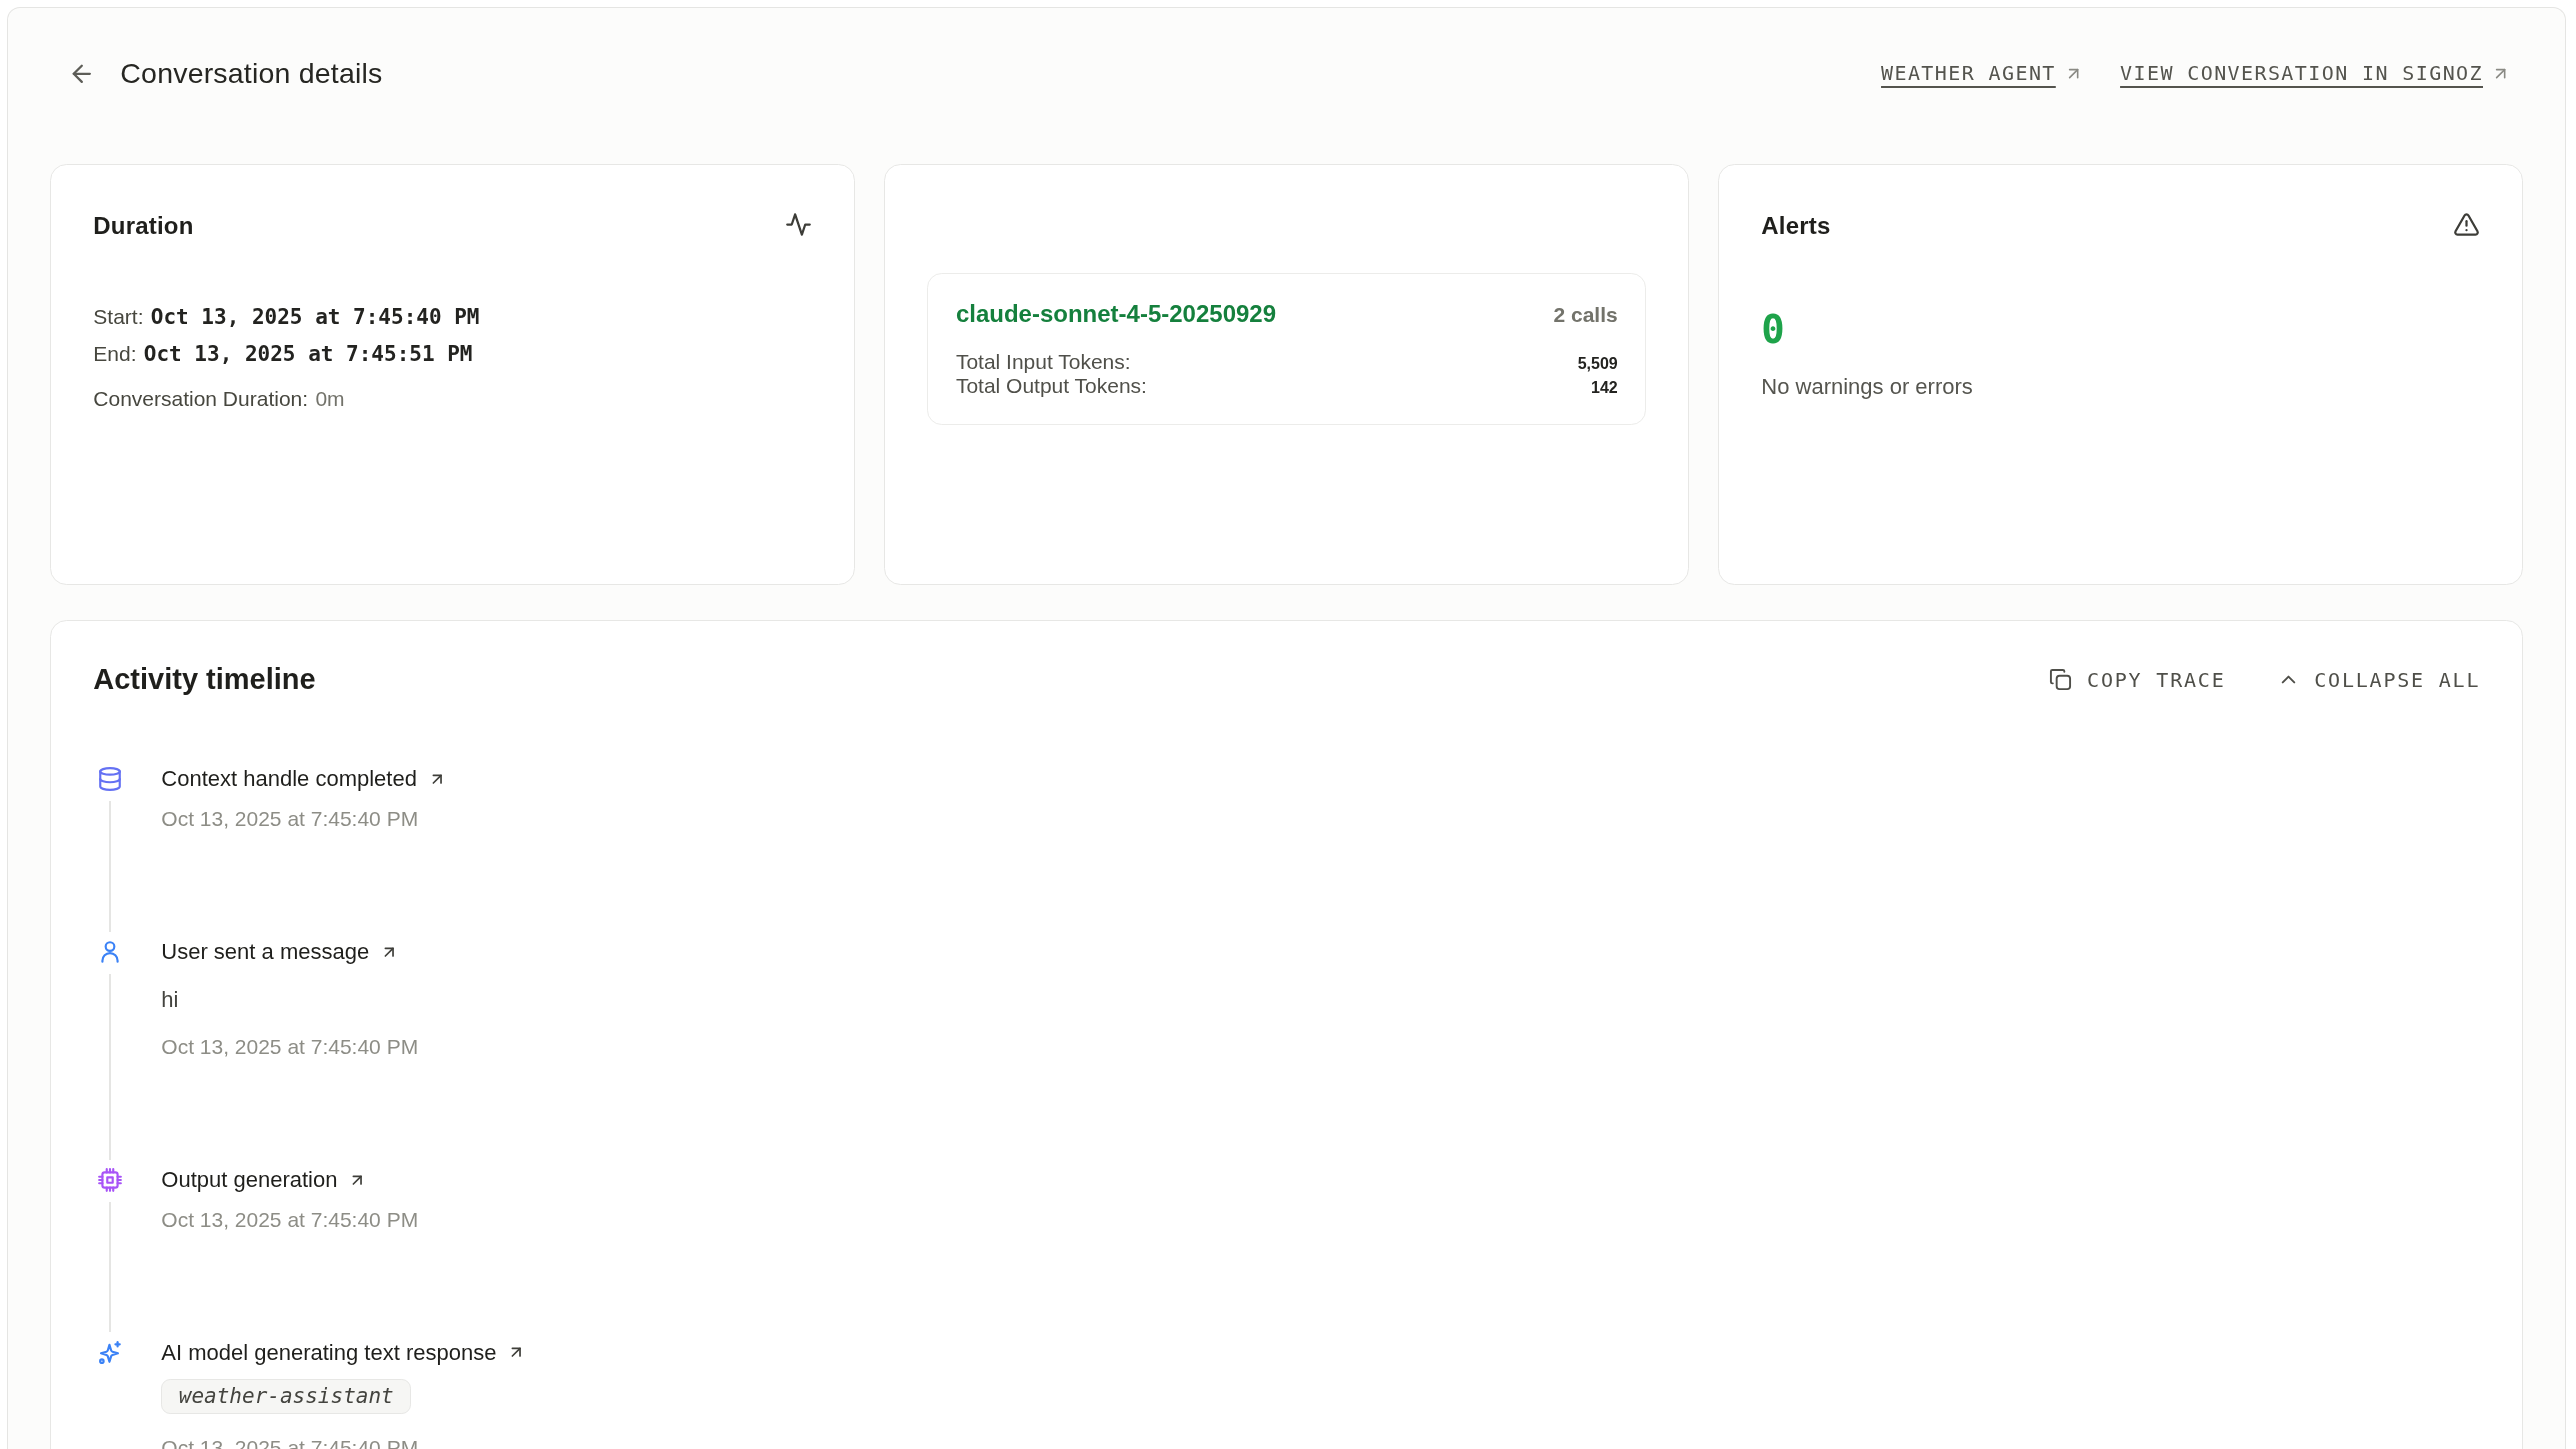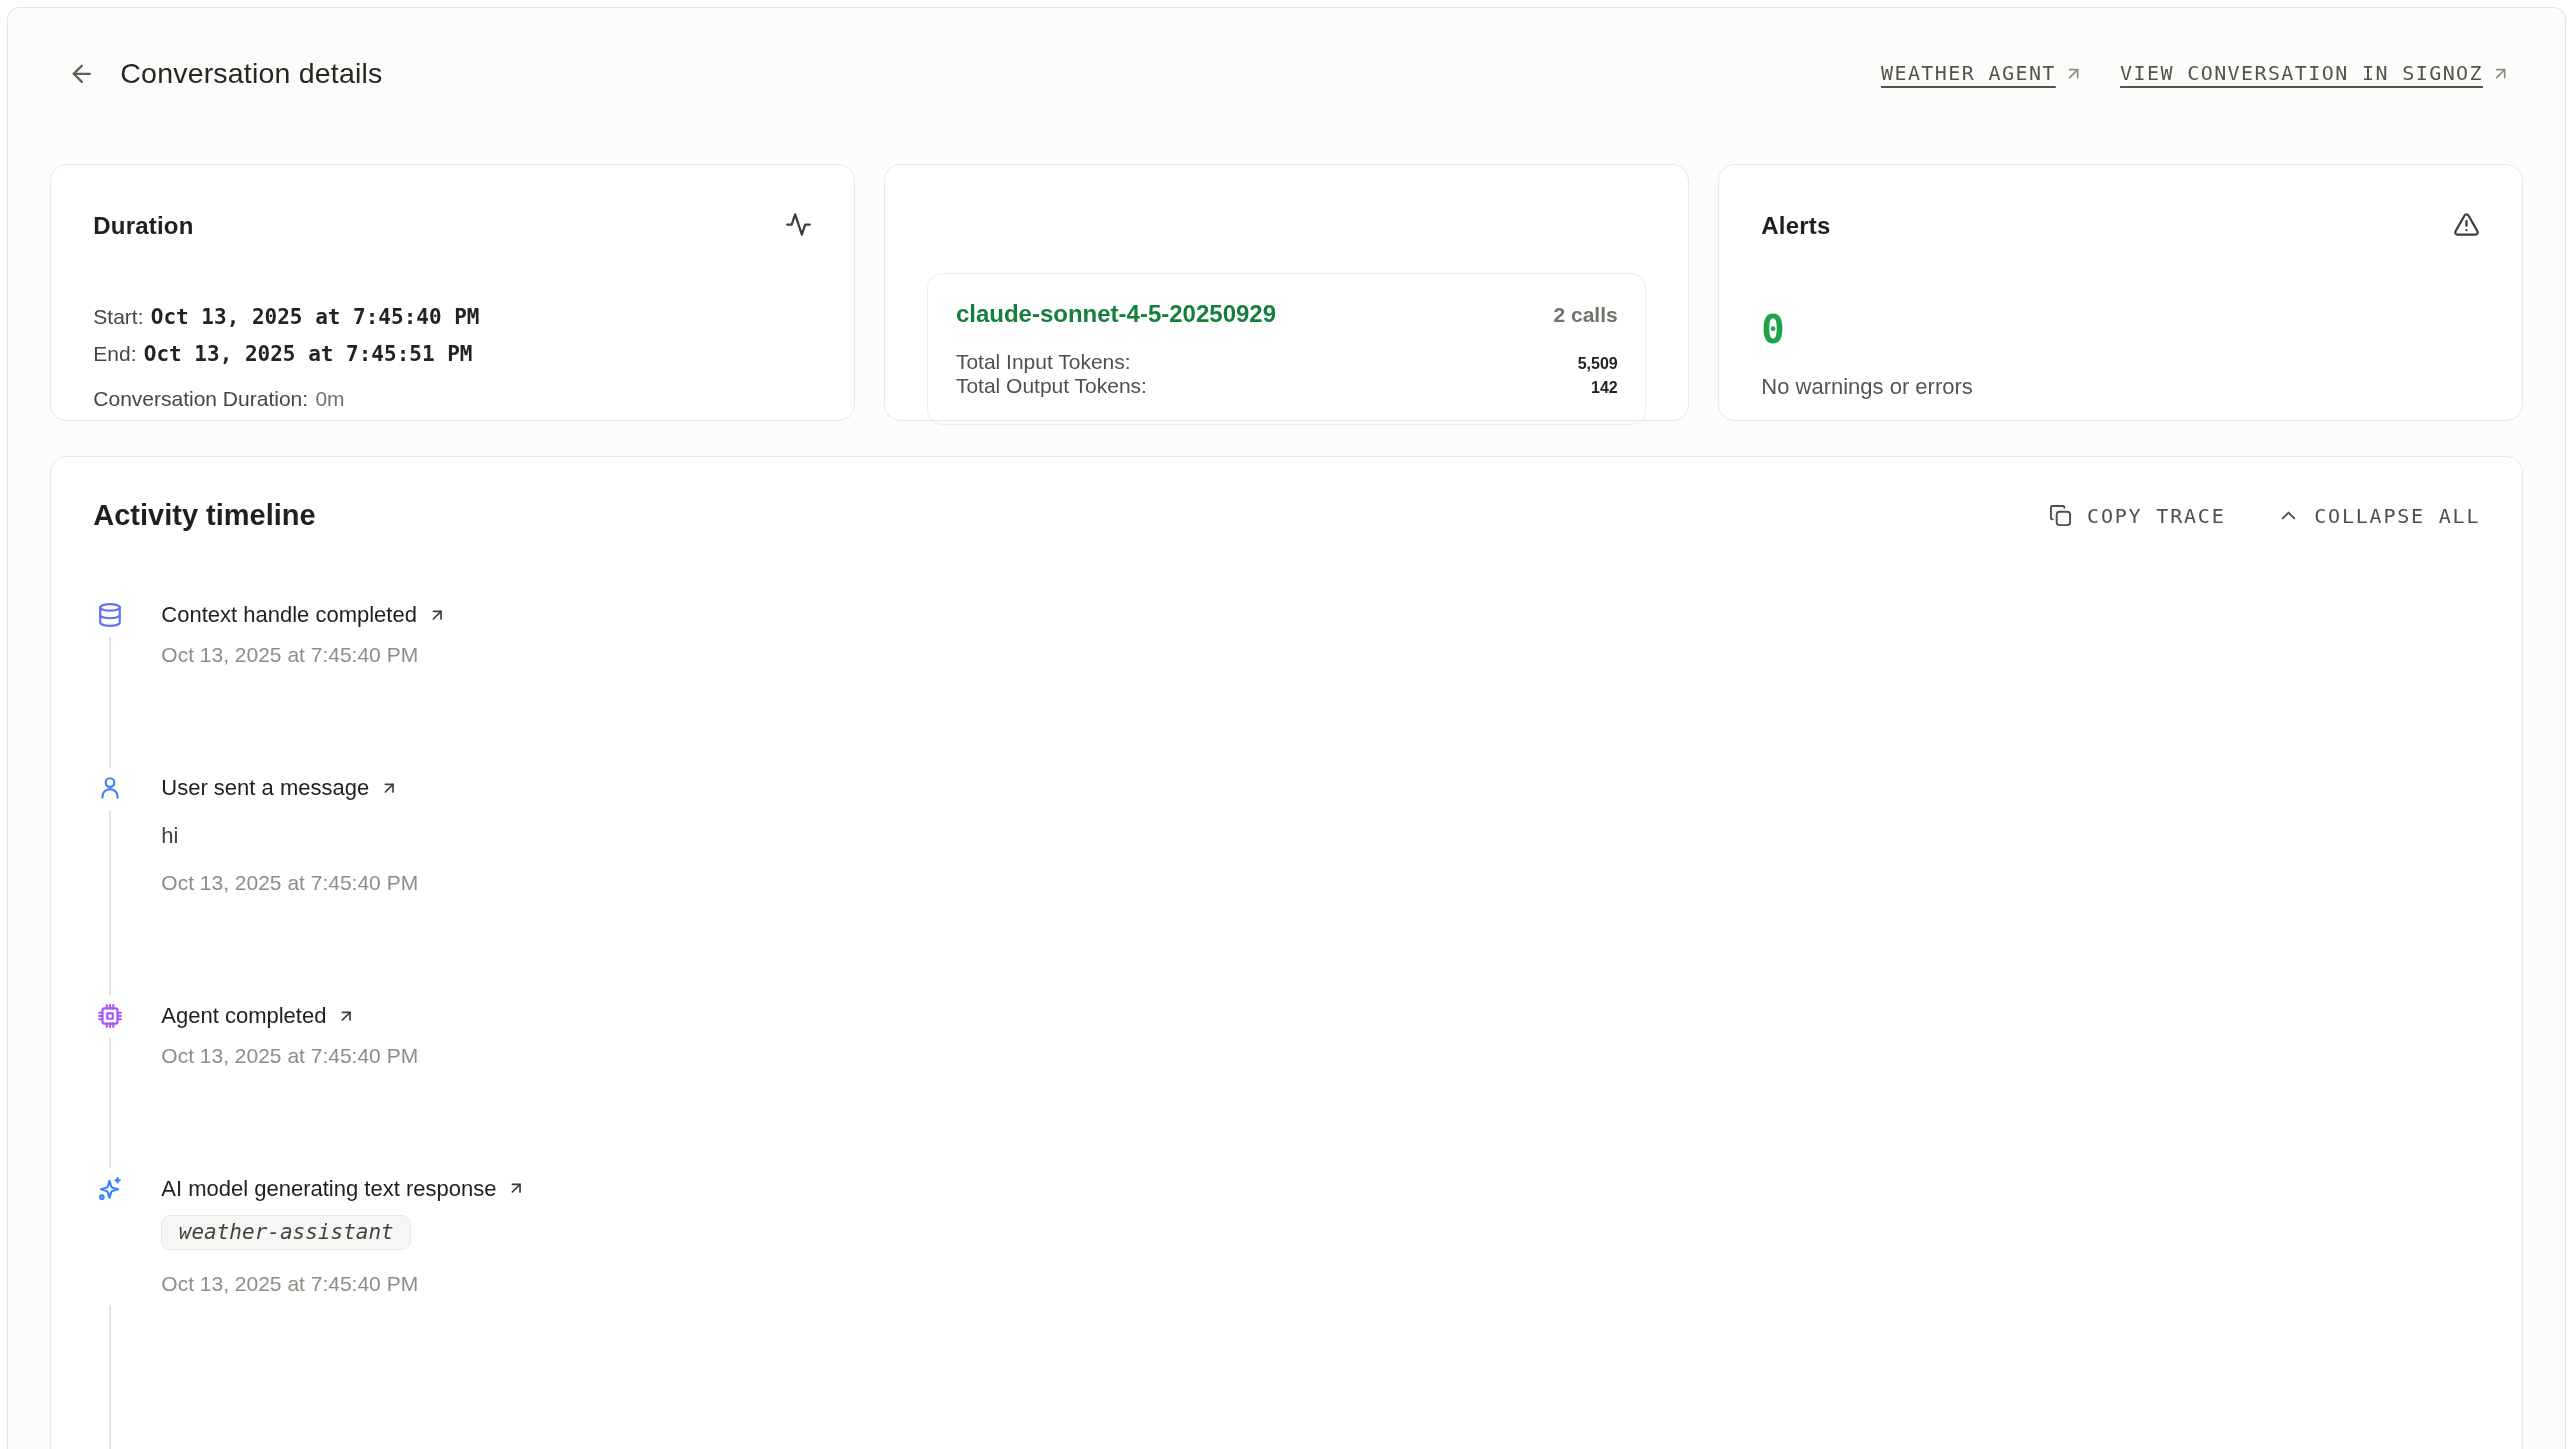--- a/index.html
+++ b/index.html
@@ -61,21 +61,21 @@
   }
   .hdr-link svg { width: 19.3px; height: 19.3px; color: #8a8a84; }
 
   
   .cards-row { display: flex; gap: 29px; margin-top: 70px; }
   .card {
     background: #ffffff;
     border: 1.8px solid #e7e7e5;
     border-radius: 16.5px;
   }
-  .metric-card { flex: 1; height: 257px; padding: 46px 42px 37px; }
+  .metric-card { flex: 1; height: 421px; padding: 46px 42px 37px; }
   .card-head { display: flex; align-items: center; justify-content: space-between; height: 29px; }
   .card-title { font-size: 24px; font-weight: 600; color: #1f1f1c; letter-spacing: 0.2px; }
   .card-head-icon { color: #3d3d38; }
   .card-head-icon svg { width: 27px; height: 27px; }
 
   .duration-body { margin-top: 64px; }
   .dur-row { font-size: 21px; line-height: 25px; margin-bottom: 11px; color: #47473f; }
   .dur-row .val { font-family: "DejaVu Sans Mono", monospace; font-weight: 600; font-size: 21px; color: #232320; margin-left: 7.3px; }
   .dur-conv { margin-top: 20px; font-size: 21px; color: #47473f; }
   .dur-conv .conv-val { color: #73736b; margin-left: 7.3px; }
@@ -308,21 +308,21 @@
 
   <div class="event">
     <span class="ev-icon" style="color: rgb(168, 85, 247);">
               <svg viewBox="0 0 24 24" fill="none" stroke="currentColor" stroke-width="2" stroke-linecap="round" stroke-linejoin="round">
                 <rect x="5" y="5" width="14" height="14" rx="2"></rect>
                 <rect x="9.5" y="9.5" width="5" height="5"></rect>
                 <path d="M9 2v3M12 2v3M15 2v3M9 19v3M12 19v3M15 19v3M2 9h3M2 12h3M2 15h3M19 9h3M19 12h3M19 15h3"></path>
               </svg>
             </span>
     <div class="ev-title-row">
-      <span class="ev-title">Agent completed</span>
+      <span class="ev-title">Output generation</span>
       <span class="ev-arrow">
         <svg viewBox="0 0 24 24" fill="none" stroke="currentColor" stroke-width="2.2" stroke-linecap="round" stroke-linejoin="round">
                   <path d="M7 7h10v10"></path>
                   <path d="M7 17 17 7"></path>
                 </svg>
       </span>
     </div>
 
     <div class="ev-ts">Oct 13, 2025 at 7:45:40 PM</div>
   </div>

